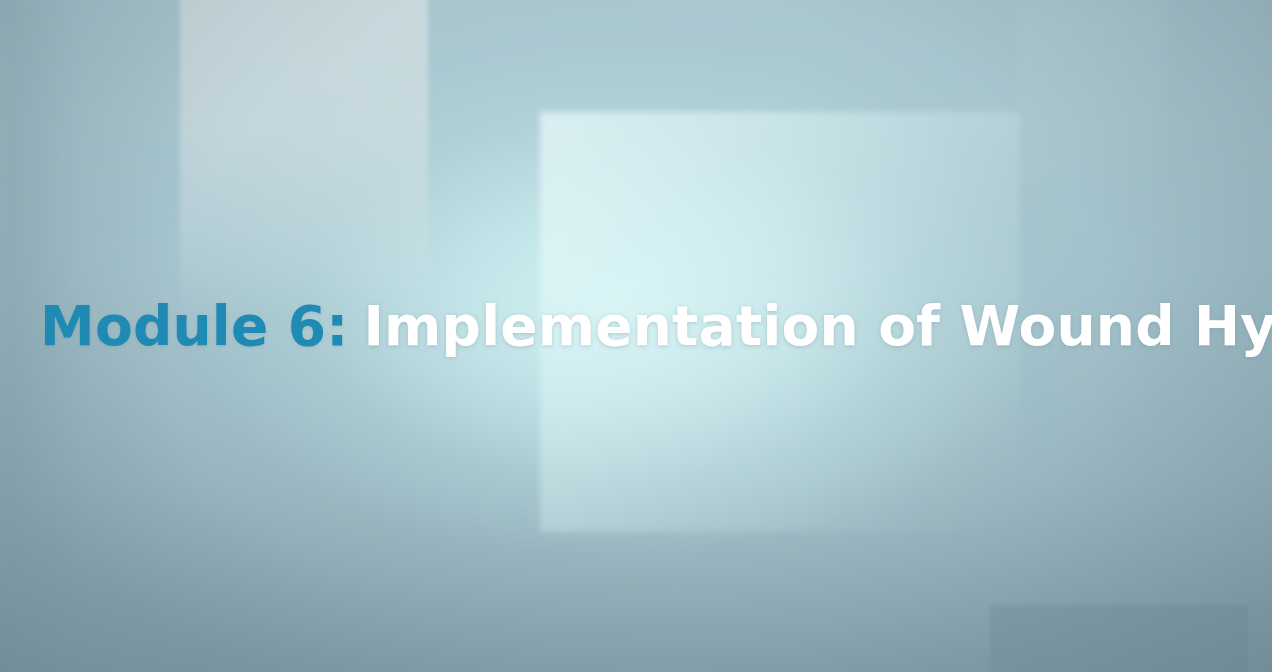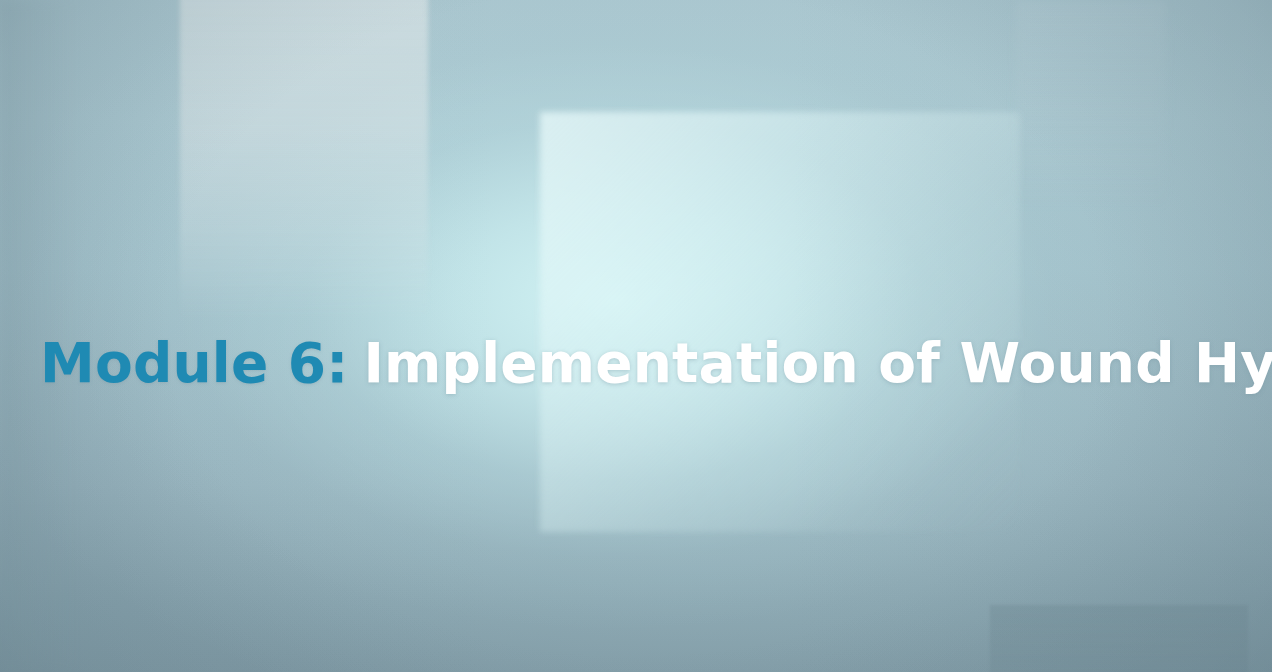--- a/index.html
+++ b/index.html
@@ -158,21 +158,21 @@
       rgba(126, 152, 162, 0.22) 0%,
       rgba(126, 152, 162, 0) 100%
     );
     filter: blur(6px);
   }
 
   
   #title-block {
     position: absolute;
     left: 40px;
-    top: 336px;
+    top: 299px;
     width: 1220px;
     height: 90px;
     display: flex;
     align-items: baseline;
     white-space: nowrap;
   }
 
   .title-text {
     font-size: 55px;
     font-weight: 600;

